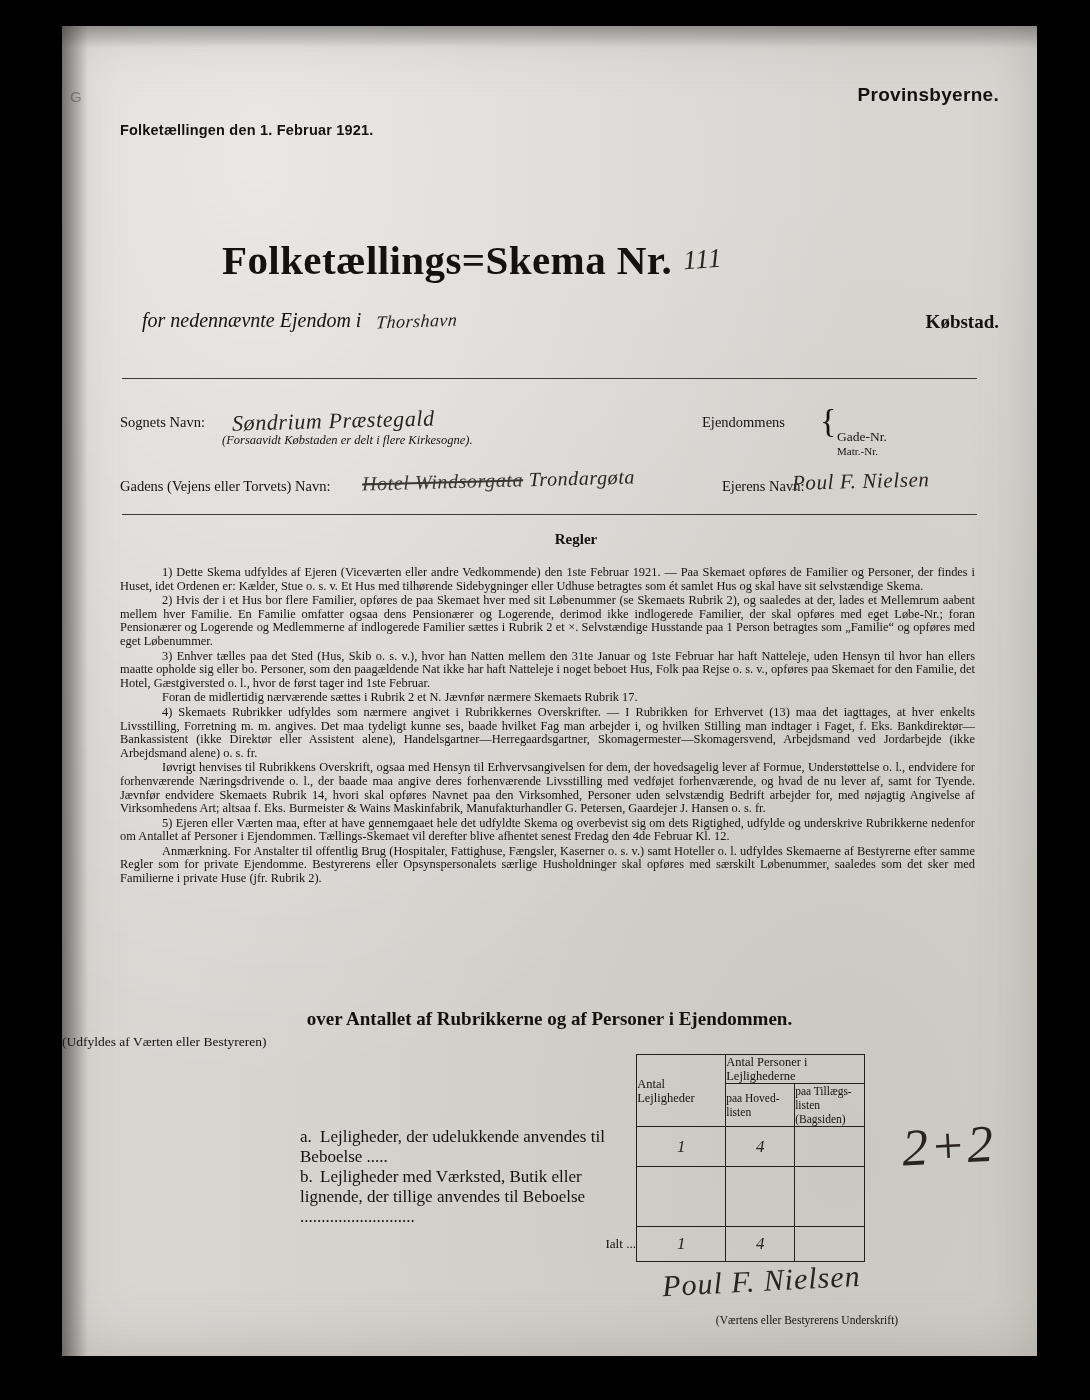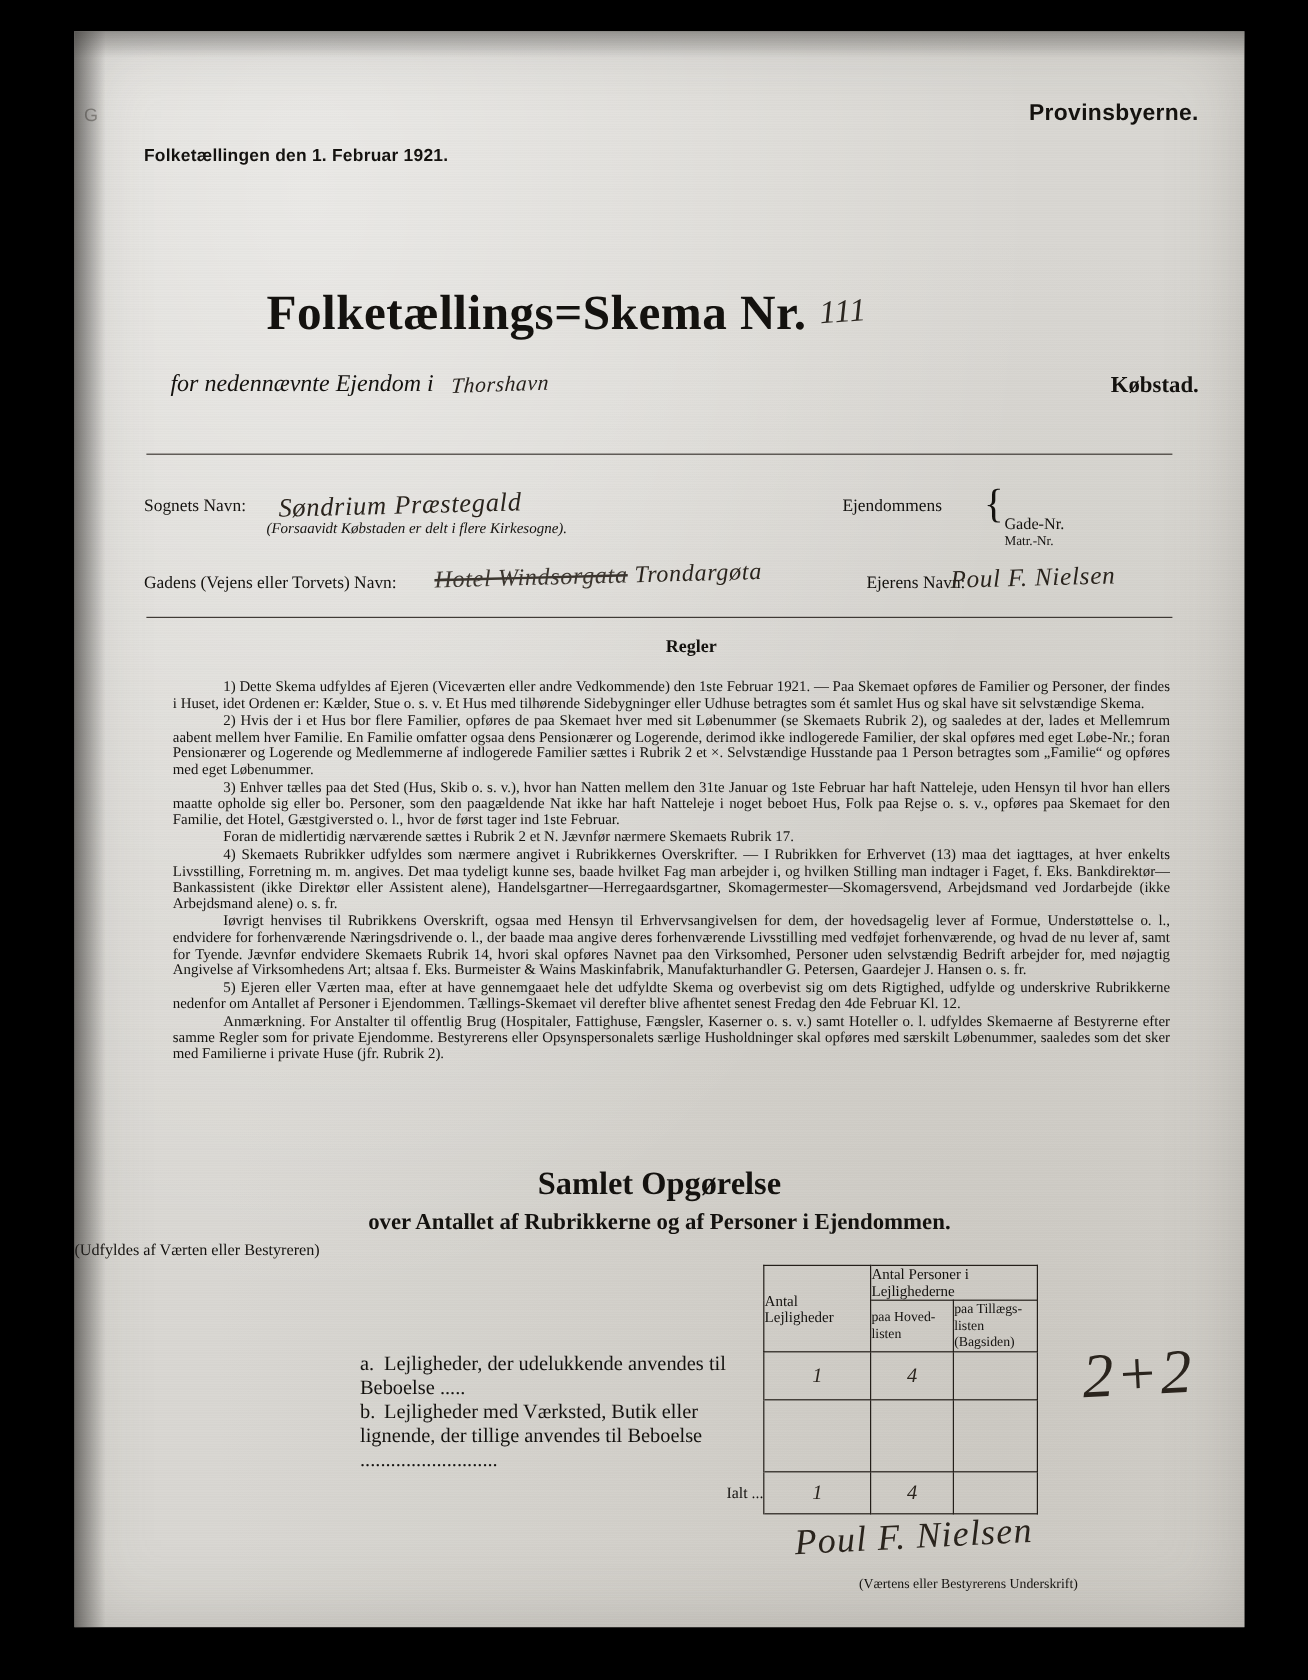--- a/index.html
+++ b/index.html
@@ -183,21 +183,21 @@
   }
   .regler-body {
     position: absolute;
     left: 58px; top: 540px;
     width: 855px;
     font-size: 12.4px;
     line-height: 13.6px;
     text-align: justify;
   }
   .regler-body p { margin: 0 0 1px 0; }
-  .regler-body .ind { text-indent: 42px; margin-left: 24px; }
+  .regler-body .ind { text-indent: 42px; }
 
   
   .samlet-h {
     position: absolute;
     left: 0; top: 945px;
     width: 975px;
     text-align: center;
     font-weight: bold;
     font-size: 27px;
   }
@@ -354,21 +354,20 @@
         <p class="ind">1) Dette Skema udfyldes af Ejeren (Viceværten eller andre Vedkommende) den 1ste Februar 1921. — Paa Skemaet opføres de Familier og Personer, der findes i Huset, idet Ordenen er: Kælder, Stue o. s. v. Et Hus med tilhørende Sidebygninger eller Udhuse betragtes som ét samlet Hus og skal have sit selvstændige Skema.</p>
         <p class="ind">2) Hvis der i et Hus bor flere Familier, opføres de paa Skemaet hver med sit Løbenummer (se Skemaets Rubrik 2), og saaledes at der, lades et Mellemrum aabent mellem hver Familie. En Familie omfatter ogsaa dens Pensionærer og Logerende, derimod ikke indlogerede Familier, der skal opføres med eget Løbe-Nr.; foran Pensionærer og Logerende og Medlemmerne af indlogerede Familier sættes i Rubrik 2 et ×. Selvstændige Husstande paa 1 Person betragtes som „Familie“ og opføres med eget Løbenummer.</p>
         <p class="ind">3) Enhver tælles paa det Sted (Hus, Skib o. s. v.), hvor han Natten mellem den 31te Januar og 1ste Februar har haft Natteleje, uden Hensyn til hvor han ellers maatte opholde sig eller bo. Personer, som den paagældende Nat ikke har haft Natteleje i noget beboet Hus, Folk paa Rejse o. s. v., opføres paa Skemaet for den Familie, det Hotel, Gæstgiversted o. l., hvor de først tager ind 1ste Februar.</p>
         <p class="ind">Foran de midlertidig nærværende sættes i Rubrik 2 et N. Jævnfør nærmere Skemaets Rubrik 17.</p>
         <p class="ind">4) Skemaets Rubrikker udfyldes som nærmere angivet i Rubrikkernes Overskrifter. — I Rubrikken for Erhvervet (13) maa det iagttages, at hver enkelts Livsstilling, Forretning m. m. angives. Det maa tydeligt kunne ses, baade hvilket Fag man arbejder i, og hvilken Stilling man indtager i Faget, f. Eks. Bankdirektør—Bankassistent (ikke Direktør eller Assistent alene), Handelsgartner—Herregaardsgartner, Skomagermester—Skomagersvend, Arbejdsmand ved Jordarbejde (ikke Arbejdsmand alene) o. s. fr.</p>
         <p class="ind">Iøvrigt henvises til Rubrikkens Overskrift, ogsaa med Hensyn til Erhvervsangivelsen for dem, der hovedsagelig lever af Formue, Understøttelse o. l., endvidere for forhenværende Næringsdrivende o. l., der baade maa angive deres forhenværende Livsstilling med vedføjet forhenværende, og hvad de nu lever af, samt for Tyende. Jævnfør endvidere Skemaets Rubrik 14, hvori skal opføres Navnet paa den Virksomhed, Personer uden selvstændig Bedrift arbejder for, med nøjagtig Angivelse af Virksomhedens Art; altsaa f. Eks. Burmeister &amp; Wains Maskinfabrik, Manufakturhandler G. Petersen, Gaardejer J. Hansen o. s. fr.</p>
         <p class="ind">5) Ejeren eller Værten maa, efter at have gennemgaaet hele det udfyldte Skema og overbevist sig om dets Rigtighed, udfylde og underskrive Rubrikkerne nedenfor om Antallet af Personer i Ejendommen. Tællings-Skemaet vil derefter blive afhentet senest Fredag den 4de Februar Kl. 12.</p>
         <p class="ind">Anmærkning. For Anstalter til offentlig Brug (Hospitaler, Fattighuse, Fængsler, Kaserner o. s. v.) samt Hoteller o. l. udfyldes Skemaerne af Bestyrerne efter samme Regler som for private Ejendomme. Bestyrerens eller Opsynspersonalets særlige Husholdninger skal opføres med særskilt Løbenummer, saaledes som det sker med Familierne i private Huse (jfr. Rubrik 2).</p>
       </div>
 
-      <div class="samlet-h">Samlet Opgørelse</div>
       <div class="samlet-sub">over Antallet af Rubrikkerne og af Personer i Ejendommen.</div>
       <div class="samlet-sub2">(Udfyldes af Værten eller Bestyreren)</div>
 
       <table class="tbl">
         <tbody>
             <tr>
           <td class="t-nolines"></td>
           <td class="hd" rowspan="2">Antal Lejligheder</td>
           <td class="hd" colspan="2">Antal Personer i Lejlighederne</td>
         </tr>

